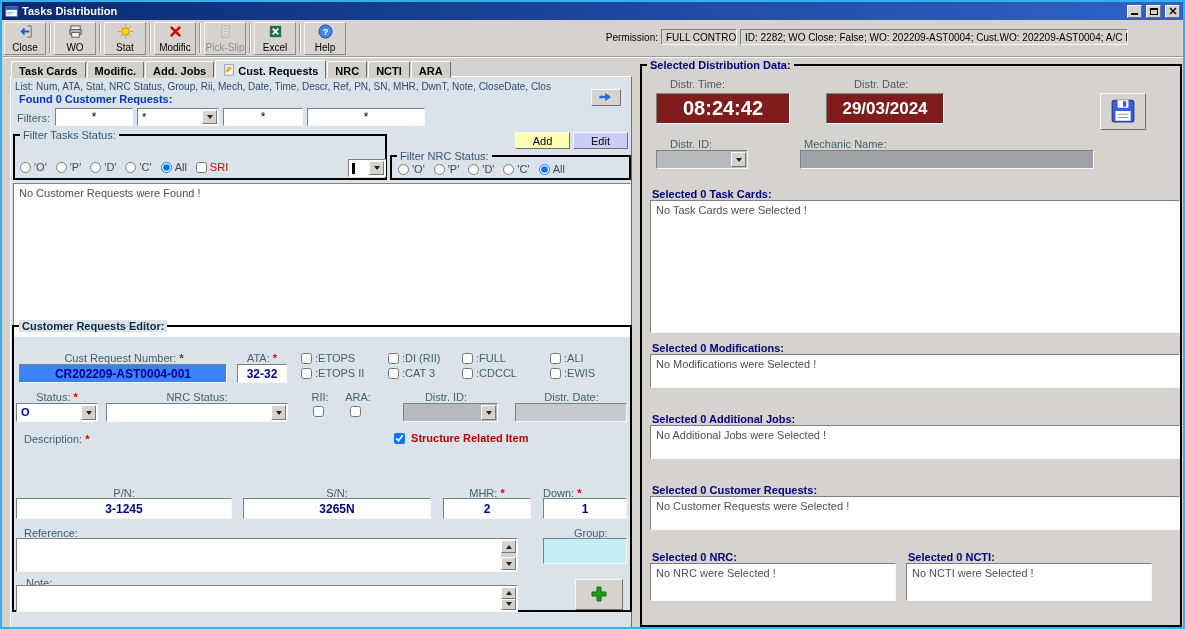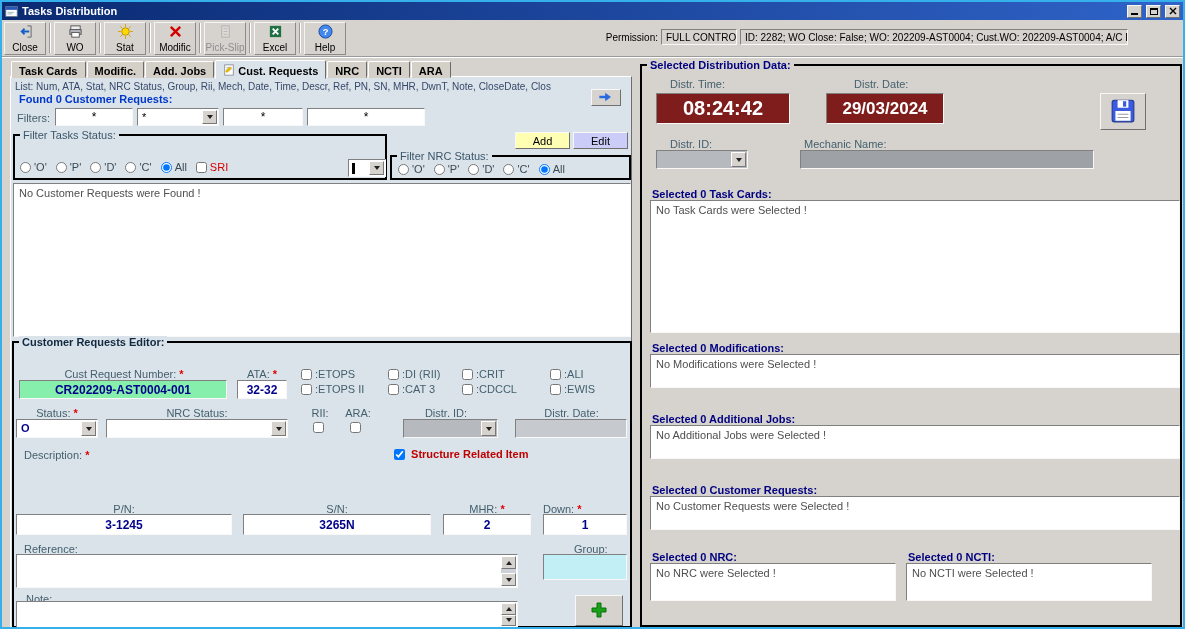--- a/index.html
+++ b/index.html
@@ -252,43 +252,43 @@
           <label>'C'</label>
         <input type="radio" name="nstat" checked="" style="">
           <label>All</label>
       </div>
     </div>
 
     <div class="abs sunken" style="left:2px;top:106px;width:618px;height:154px">
       <div class="listmsg">No Customer Requests were Found !</div>
     </div>
 
-    <div class="grp" style="left:1px;top:264px;width:620px;height:287px">
+    <div class="grp" style="left:1px;top:248px;width:620px;height:287px">
       <div class="grp-title" style="color:#102840;font-weight:bold">Customer Requests Editor:</div>
 
       <div class="abs lbl" style="left:5px;top:25px;width:210px;text-align:center">
         <span>Cust Request Number:</span> <span class="req">*</span>
       </div>
-      <input class="abs field navyval" style="left: 5px; top: 37px; width: 208px; height: 19px; background: #86efac;" value="CR202209-AST0004-001">
+      <input class="abs field navyval" style="left: 5px; top: 37px; width: 208px; height: 19px; background: #3b82f6;" value="CR202209-AST0004-001">
 
       <div class="abs lbl" style="left:213px;top:25px;width:70px;text-align:center">
         <span>ATA:</span> <span class="req">*</span>
       </div>
       <input class="abs field navyval" style="left: 223px; top: 37px; width: 50px; height: 19px;" value="32-32">
 
       <div class="abs lbl" style="left:287px;top:25px">
         <input type="checkbox" style=""><span>:ETOPS</span></div>
       <div class="abs lbl" style="left:287px;top:40px">
         <input type="checkbox" style=""><span>:ETOPS II</span></div>
       <div class="abs lbl" style="left:374px;top:25px">
         <input type="checkbox" style=""><span>:DI (RII)</span></div>
       <div class="abs lbl" style="left:374px;top:40px">
         <input type="checkbox" style=""><span>:CAT 3</span></div>
       <div class="abs lbl" style="left:448px;top:25px">
-        <input type="checkbox" style=""><span>:CRIT</span></div>
+        <input type="checkbox" style=""><span>:FULL</span></div>
       <div class="abs lbl" style="left:448px;top:40px">
         <input type="checkbox" style=""><span>:CDCCL</span></div>
       <div class="abs lbl" style="left:536px;top:25px">
         <input type="checkbox" style=""><span>:ALI</span></div>
       <div class="abs lbl" style="left:536px;top:40px">
         <input type="checkbox" style=""><span>:EWIS</span></div>
 
       <div class="abs lbl" style="left:2px;top:64px;width:82px;text-align:center">
         <span>Status:</span> <span class="req">*</span>
       </div>

